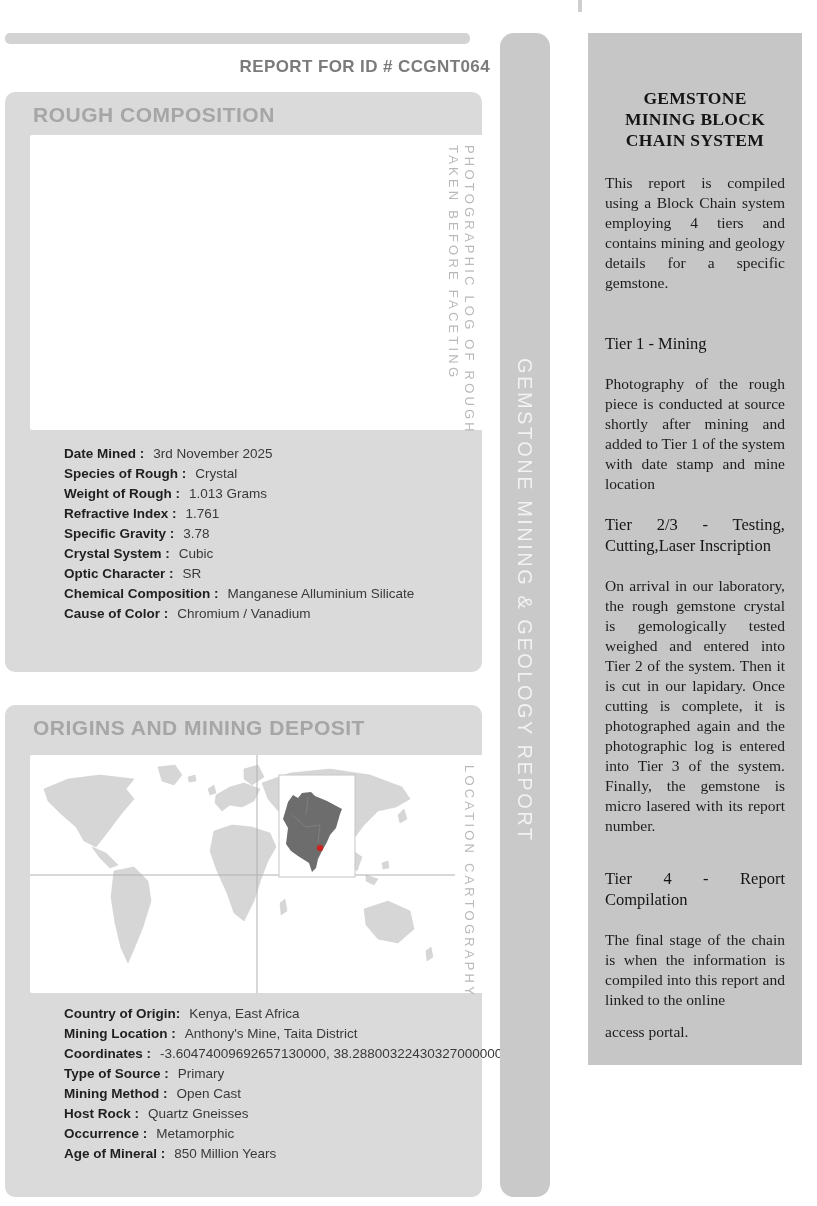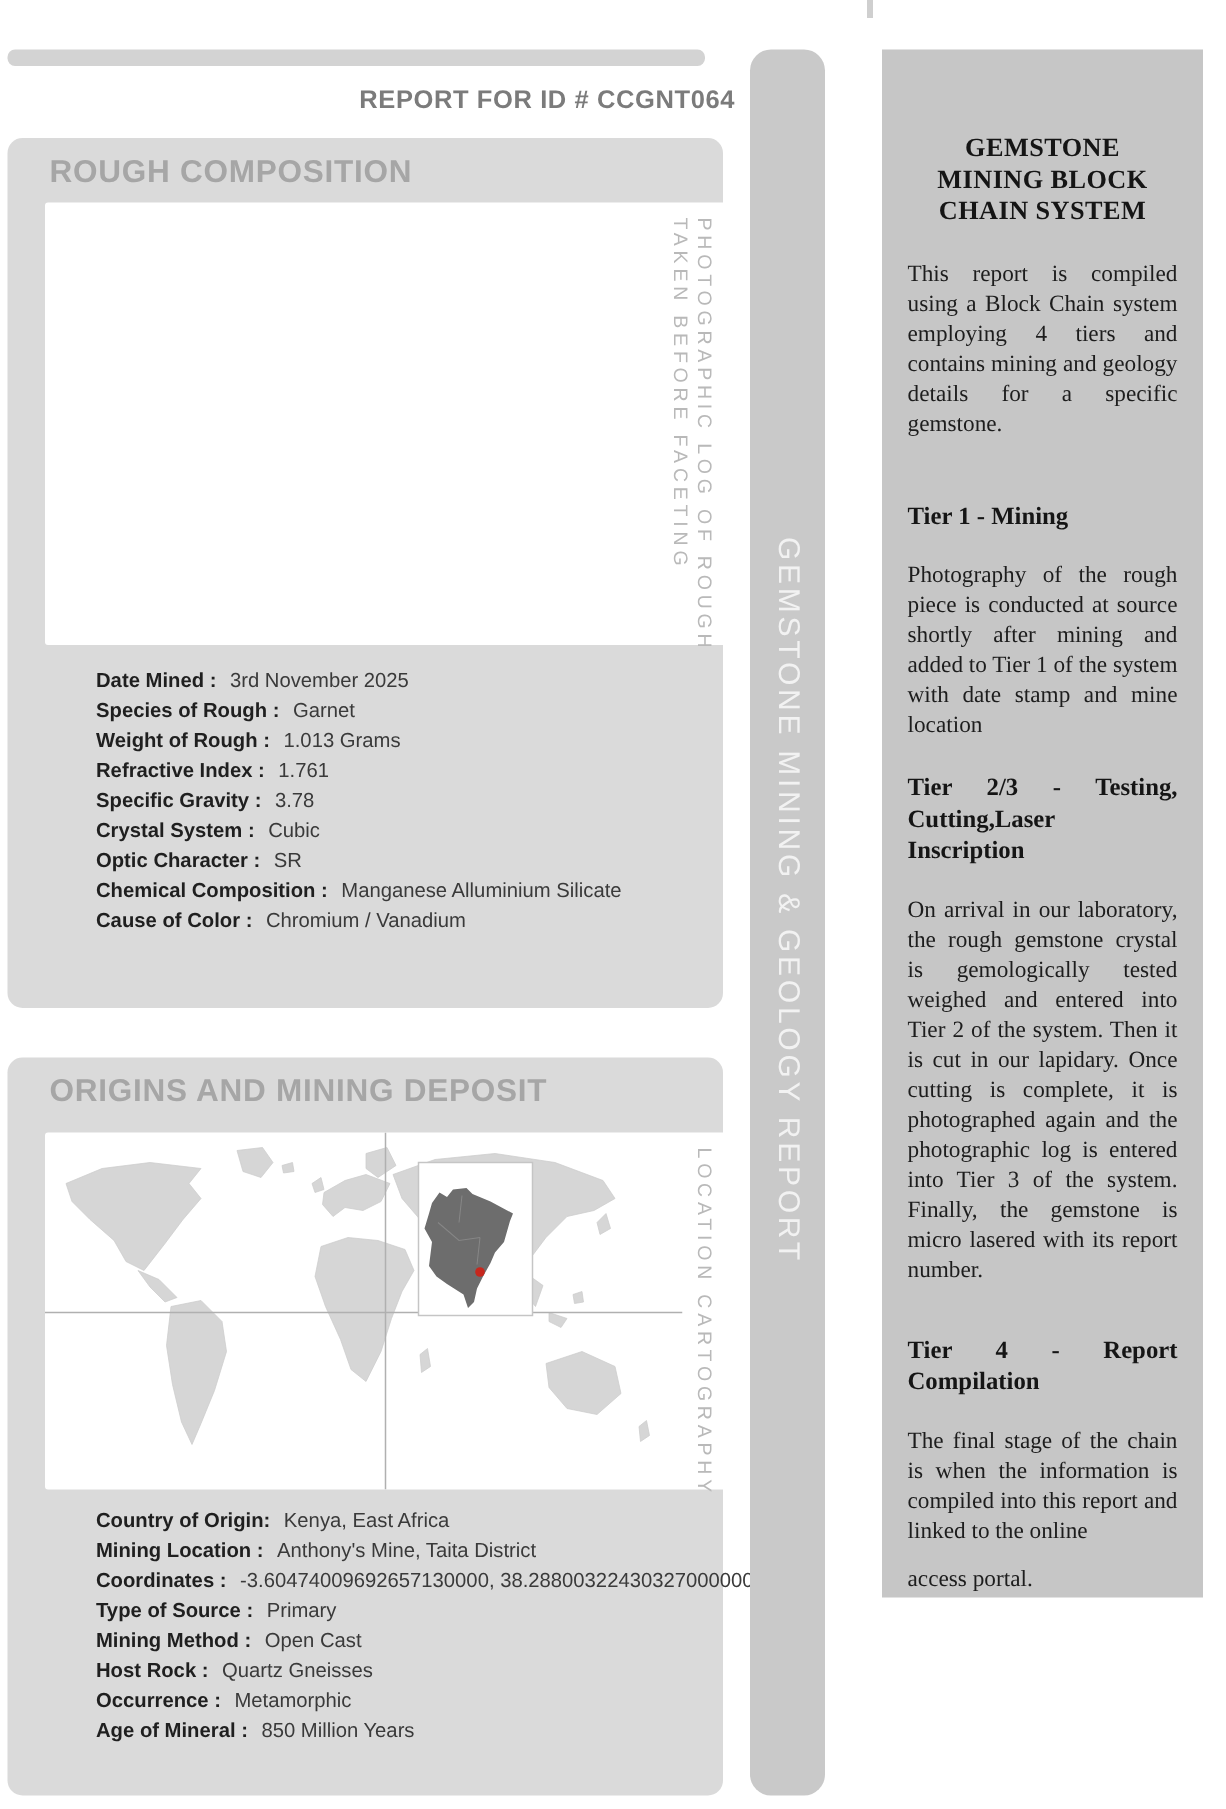--- a/index.html
+++ b/index.html
@@ -41,21 +41,21 @@
   .strip-text { left:535px; top:358px; width:524px; transform:rotate(90deg); transform-origin:0 0;
     font-size:20px; letter-spacing:2.5px; color:#f2f2f2; white-space:nowrap; line-height:20px; }
 
   
   .sidebar { left:588px; top:33px; width:214px; height:1032px; background:#c6c6c6; }
   .sb-inner { padding:55px 17px 0 17px; }
   .sb-title { font-family:"Liberation Serif", serif; font-weight:bold; font-size:17.5px;
     line-height:21px; text-align:center; letter-spacing:.3px; color:#151515; margin-bottom:22px; }
   .sb-p { font-family:"Liberation Serif", serif; font-size:15.5px; line-height:20px;
     text-align:justify; color:#1d1d1d; }
-  .sb-h { font-family:"Liberation Serif", serif; font-weight:bold; font-size:16.5px;
+  .sb-h { font-family:"Liberation Serif", serif; font-weight:normal; font-size:16.5px;
     line-height:21px; text-align:justify; color:#151515; }
   .mb40 { margin-bottom:40px; } .mb20 { margin-bottom:20px; } .mb16 { margin-bottom:32px; }
   .mt12 { margin-top:12px; }
 
   svg { display:block; }
 </style>
 </head>
 <body>
 
 <div class="abs topbar"></div>
@@ -66,21 +66,21 @@
 <div class="card card1">
   <div class="card-heading">ROUGH COMPOSITION</div>
   <div class="whitebox wb1">
     <div class="caption-rot cap1">
       <div>PHOTOGRAPHIC LOG OF ROUGH</div>
       <div>TAKEN BEFORE FACETING</div>
     </div>
   </div>
   <div class="fields f1">
     <div class="frow"><span class="flabel">Date Mined :</span><span class="fval">3rd November 2025</span></div>
-    <div class="frow"><span class="flabel">Species of Rough :</span><span class="fval">Garnet</span></div>
+    <div class="frow"><span class="flabel">Species of Rough :</span><span class="fval">Crystal</span></div>
     <div class="frow"><span class="flabel">Weight of Rough :</span><span class="fval">1.013 Grams</span></div>
     <div class="frow"><span class="flabel">Refractive Index :</span><span class="fval">1.761</span></div>
     <div class="frow"><span class="flabel">Specific Gravity :</span><span class="fval">3.78</span></div>
     <div class="frow"><span class="flabel">Crystal System :</span><span class="fval">Cubic</span></div>
     <div class="frow"><span class="flabel">Optic Character :</span><span class="fval">SR</span></div>
     <div class="frow"><span class="flabel">Chemical Composition :</span><span class="fval">Manganese Alluminium Silicate</span></div>
     <div class="frow"><span class="flabel">Cause of Color :</span><span class="fval">Chromium / Vanadium</span></div>
   </div>
 </div>
 

